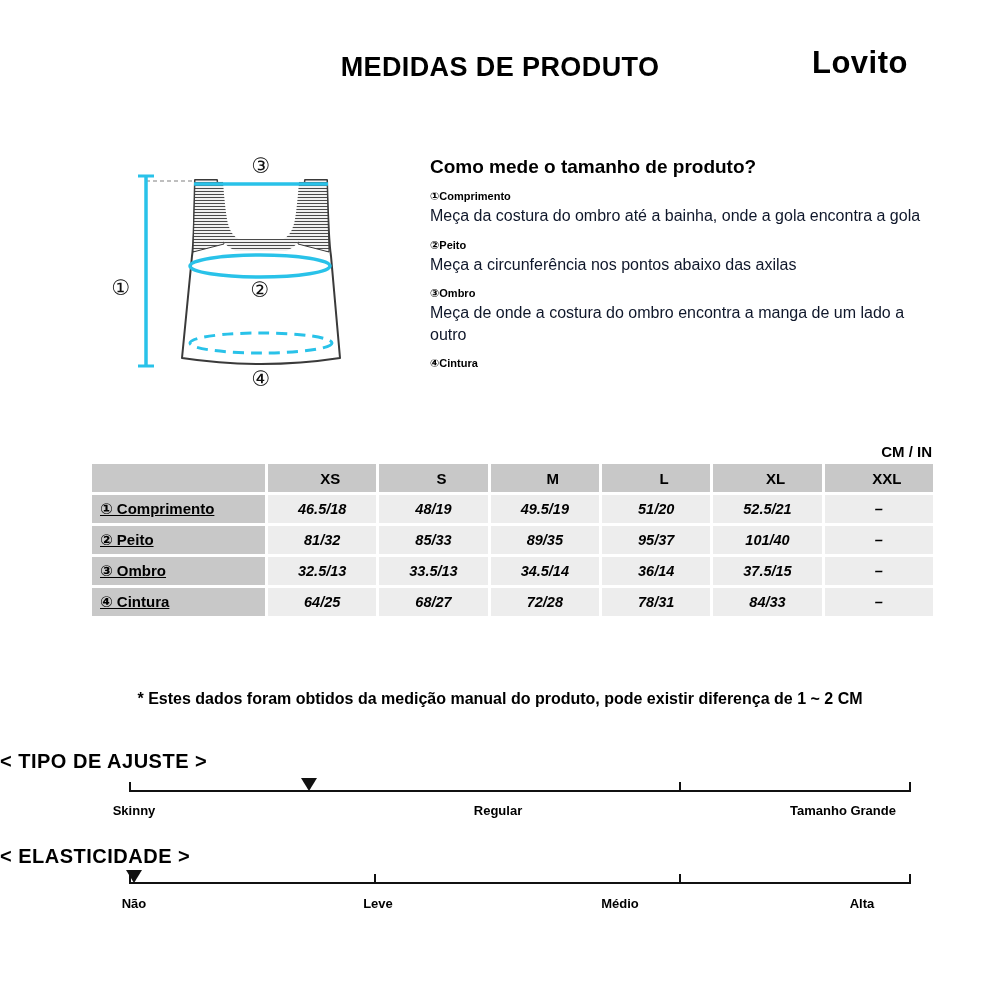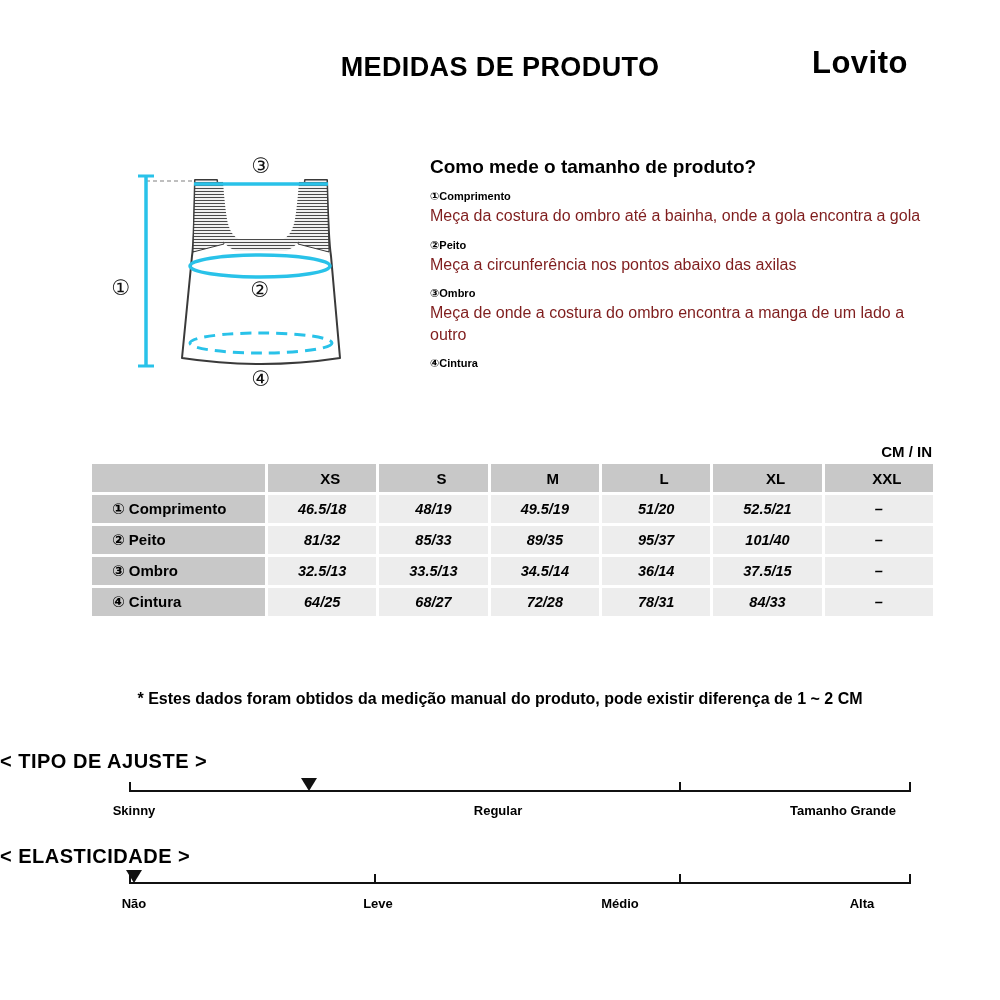--- a/index.html
+++ b/index.html
@@ -9,31 +9,31 @@
 
   .title { position:absolute; top:52px; left:0; width:100%; text-align:center;
            font-size:27px; font-weight:bold; letter-spacing:.4px; }
   .brand { position:absolute; top:45px; left:812px; font-size:31px; font-weight:bold; letter-spacing:.5px; }
 
   .diagram { position:absolute; left:88px; top:148px; }
 
   .howto { position:absolute; left:430px; top:156px; width:506px; }
   .howto-title { font-size:19px; font-weight:bold; margin-bottom:0; }
   .howto-label { font-size:11px; font-weight:bold; margin-top:12px; }
-  .howto-desc { font-size:16px; color:#7f1d1d; line-height:1.35; margin-top:2px; }
+  .howto-desc { font-size:16px; color:#0f172a; line-height:1.35; margin-top:2px; }
 
   .unit { position:absolute; left:830px; top:443px; width:102px; text-align:right;
           font-size:15px; font-weight:bold; }
 
   .size-table { position:absolute; left:92px; top:464px; width:841px;
                 display:grid; grid-template-columns:173px repeat(6,1fr); gap:3px; }
   .cell { height:28px; display:flex; align-items:center; justify-content:center;
           font-weight:bold; font-size:15px; }
   .cell-hdr { background:#c8c8c8;padding-left:16px; }
-  .cell-label { background:#c8c8c8; justify-content:flex-start; padding-left:20px; }
+  .cell-label { background:#c8c8c8; justify-content:flex-start; padding-left:8px;text-decoration:underline; }
   .cell-val { background:#ededed; font-size:14.5px;font-style:italic; }
 
   .footnote { position:absolute; top:690px; left:0; width:100%; text-align:center;
               font-size:16px; font-weight:bold; }
 
   .slider-title { position:absolute; left:0; width:100%; text-align:left;
                   font-size:20px; font-weight:bold; letter-spacing:.5px; }
   .track { position:absolute; left:130px; width:780px; height:14px; }
   .track-line { position:absolute; left:0; right:0; bottom:0; height:2px; background:#111; }
   .tick { position:absolute; bottom:0; width:2px; height:10px; background:#111; transform:translateX(-1px); }

